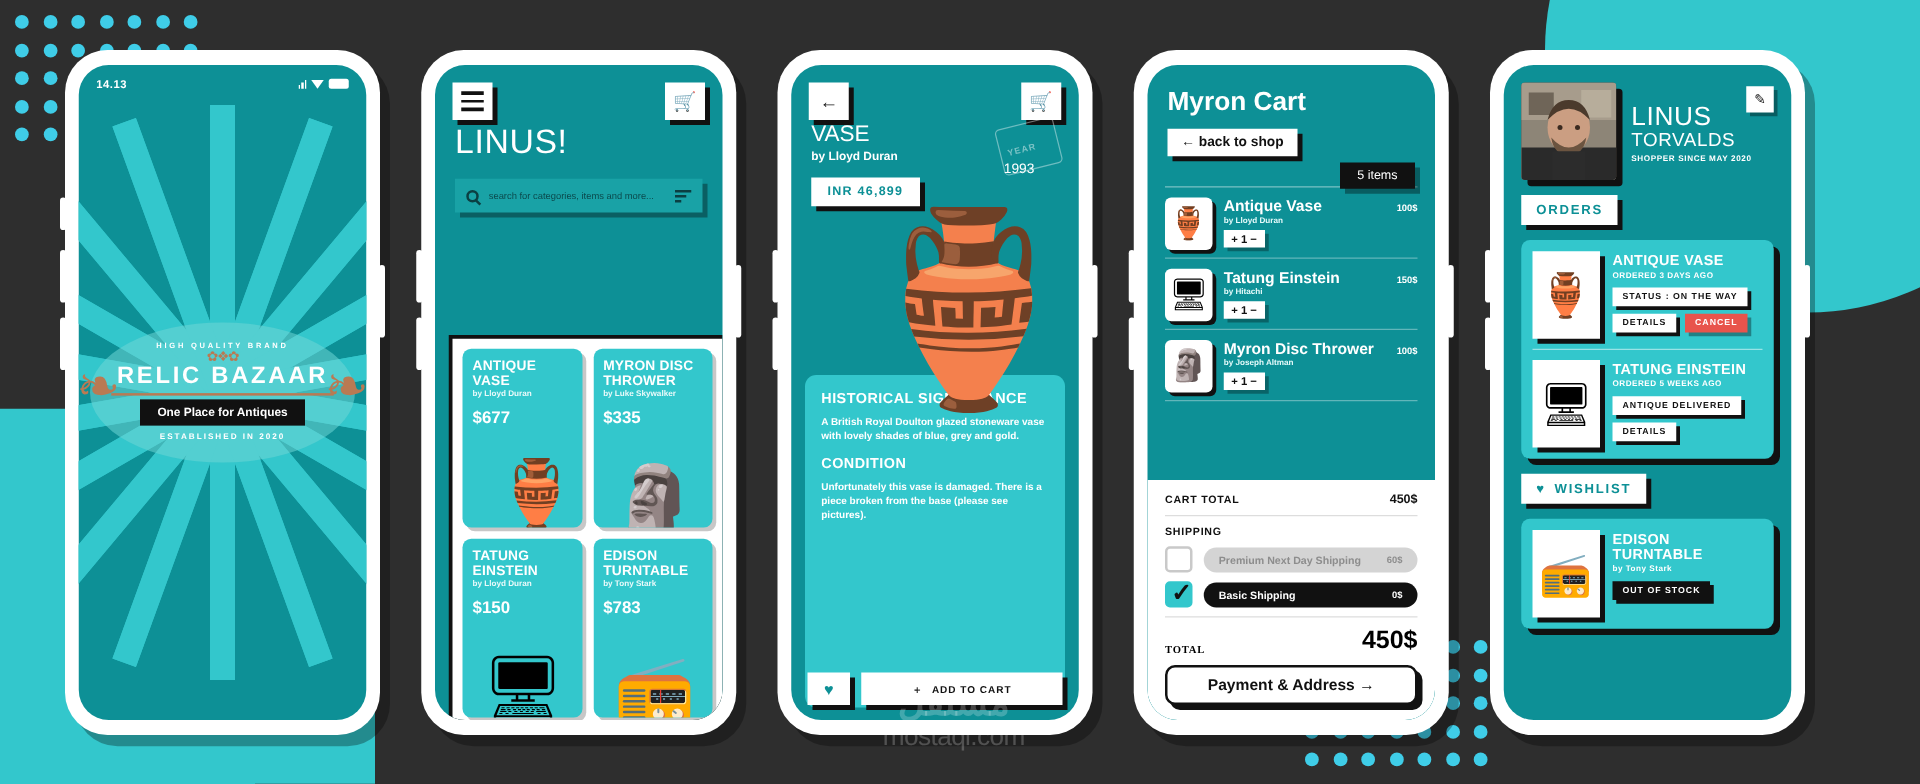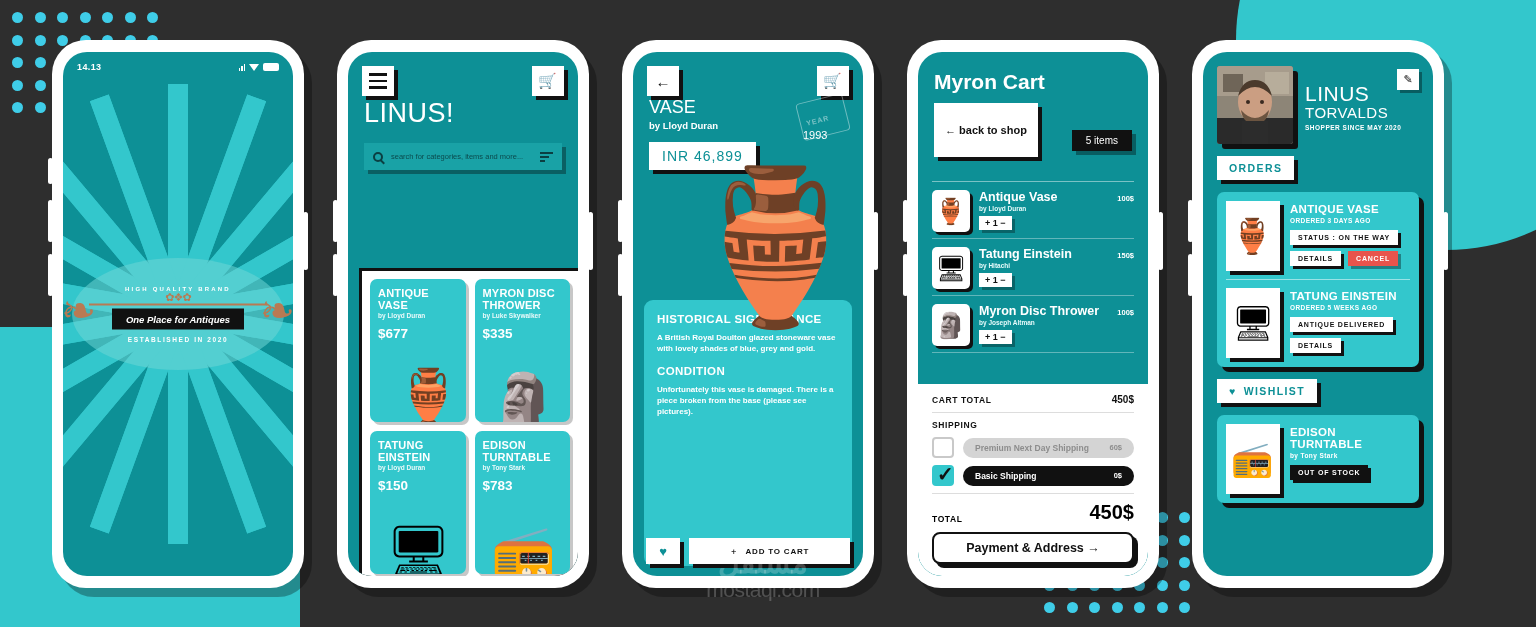--- a/index.html
+++ b/index.html
@@ -95,21 +95,21 @@
   }
   .bb-flourish { color: #b97a53; font-size: 11px; line-height: 10px; letter-spacing: -1px; }
   .bb-title {
     font-size: 19px; font-weight: bold; color: #fff; letter-spacing: 2.2px;
     line-height: 22px; position: relative; z-index: 3;
   }
   .bb-rule { height: 2px; background: #b97a53; margin: 2px 14px 0; }
   .bb-tagline {
     display: inline-block; background: #111; color: #fff;
     font-size: 9.5px; font-weight: bold; padding: 5px 14px;
-    margin-top: 3px; position: relative; z-index: 3; font-style: italic;
+    margin-top: 3px; position: relative; z-index: 3;
   }
   .bb-est { font-size: 6.5px; letter-spacing: 1.6px; color: #fff;
     font-weight: bold; margin-top: 6px; position: relative; z-index: 3; }
   .bb-scroll { position: absolute; top: 44%; font-size: 42px; color: #b97a53;
     line-height: 0; z-index: 3; }
   .bb-scroll.l { left: -14px; } .bb-scroll.r { right: -14px; }
 
   
   .sq-btn {
     background: #fff; display: flex; align-items: center; justify-content: center;
@@ -168,21 +168,21 @@
   
   .back-btn { width: 32px; height: 30px; font-size: 15px; color: #111; }
   .d-kicker { color: #cfeeef; font-size: 8px; letter-spacing: 1.4px; padding: 18px 16px 0; }
   .d-title { color: #fff; font-size: 18px; font-weight: 300; padding: 1px 16px 0; }
   .d-by { color: #fff; font-size: 9.5px; font-weight: bold; padding: 2px 16px 0; }
   .d-specs { display: flex; gap: 12px; padding: 9px 16px 0; }
   .d-specs .lbl { color: #cfeeef; font-size: 6px; letter-spacing: 1.3px; font-weight: bold; }
   .d-specs .val { color: #fff; font-size: 11.5px; font-weight: bold; margin-top: 1px; }
   .price-chip {
     display: inline-block; margin: 11px 0 0 16px; background: #fff;
-    color: #0d9096; font-size: 14px; font-weight: normal; letter-spacing: 1px;
+    color: #0d9096; font-size: 10px; font-weight: bold; letter-spacing: 1px;
     padding: 6px 13px; box-shadow: 4px 4px 0 #111;
   }
   .tag-ico {
     position: absolute; right: 10px; top: 44px; width: 56px; height: 54px;
     color: rgba(255,255,255,.45); font-size: 7px; font-weight: bold;
     letter-spacing: 1px;
   }
   .tag-ico .box {
     position: absolute; inset: 2px 6px 14px 2px;
     border: 1.5px solid rgba(255,255,255,.4); border-radius: 4px;
@@ -209,21 +209,21 @@
     display: flex; gap: 9px; align-items: center;
   }
   .fav-btn { width: 34px; height: 26px; color: #0d9096; font-size: 13px; }
   .atc-btn { flex: 1; height: 26px; gap: 7px; color: #111; font-size: 8px;
     font-weight: bold; letter-spacing: .8px; }
 
   
   .cart-head { color: #fff; font-size: 21px; font-weight: bold; padding: 18px 16px 0; }
   .back-shop {
     display: inline-block; margin: 9px 0 0 16px; background: #fff; color: #111;
-    font-size: 11px; font-weight: bold; padding: 21px 11px; box-shadow: 4px 4px 0 #111;
+    font-size: 11px; font-weight: bold; padding: 5px 11px; box-shadow: 4px 4px 0 #111;
   }
   .items-chip {
     position: absolute; right: 16px; top: 78px; background: #111; color: #fff;
     font-size: 10px; padding: 5px 14px; box-shadow: 4px 4px 0 rgba(0,0,0,.35);
   }
   .cart-list { margin: 24px 14px 0; border-top: 1px solid rgba(255,255,255,.45); }
   .cart-item { display: flex; align-items: flex-start; gap: 9px; padding: 8px 0 6px;
     border-bottom: 1px solid rgba(255,255,255,.35); }
   .thumb { width: 38px; height: 42px; background: #fff; border-radius: 5px;
     display: flex; align-items: center; justify-content: center; font-size: 25px;
@@ -246,21 +246,21 @@
   .chk { width: 22px; height: 21px; border: 2px solid #c9c9c9; border-radius: 4px; flex: none; }
   .chk.on { background: #33c7cc; border-color: #33c7cc; position: relative; }
   .chk.on::after { content: "✓"; position: absolute; left: 3px; top: -5px;
     font-size: 20px; color: #111; font-weight: bold; }
   .ship-pill { flex: 1; display: flex; justify-content: space-between; align-items: center;
     border-radius: 18px; padding: 5px 12px; font-size: 8.5px; font-weight: bold; }
   .ship-pill.off { background: #d4d4d4; color: #8d8d8d; }
   .ship-pill.on { background: #111; color: #fff; }
   .ship-pill .p { font-size: 7.5px; }
   .total-row { display: flex; justify-content: space-between; align-items: flex-end; margin-top: 4px; }
-  .total-row .k { font-size: 8.5px; font-weight: bold; letter-spacing: .6px; }
+  .total-row .k { font-size: 8.5px; font-weight: bold; letter-spacing: .6px; font-family: Liberation Serif, serif; }
   .total-row .v { font-size: 20px; font-weight: bold; }
   .pay-btn { display: block; width: 100%; text-align: center; background: #fff;
     border: 2px solid #111; border-radius: 8px; padding: 7px 0; margin-top: 8px;
     font-size: 12.5px; font-weight: bold; color: #111; box-shadow: 4px 4px 0 #111; }
 
   
   .pf-top { display: flex; gap: 12px; padding: 14px 14px 0; position: relative; }
   .avatar { width: 76px; height: 78px; border-radius: 3px; overflow: hidden;
     box-shadow: 5px 5px 0 #111; flex: none; background: #6b6258; }
   .pf-names { padding-top: 16px; }
@@ -418,20 +418,21 @@
         <span class="ico-batt"></span>
       </span>
     </div>
 
     <div class="brand-ellipse"></div>
     <div class="brand-badge">
       <div class="bb-scroll l">❧</div>
       <div class="bb-scroll r">❧</div>
       <div class="bb-ribbon">HIGH QUALITY BRAND</div>
       <div class="bb-flourish">✿❖✿</div>
+      <div class="bb-title">RELIC BAZAAR</div>
       <div class="bb-rule"></div>
       <div class="bb-tagline">One Place for Antiques</div>
       <div class="bb-est">ESTABLISHED IN 2020</div>
     </div>
   </div>
 </div>
 
 <div class="phone" id="phone-2">
   <div class="side-btn sb-l2"></div>
   <div class="side-btn sb-l3"></div>

